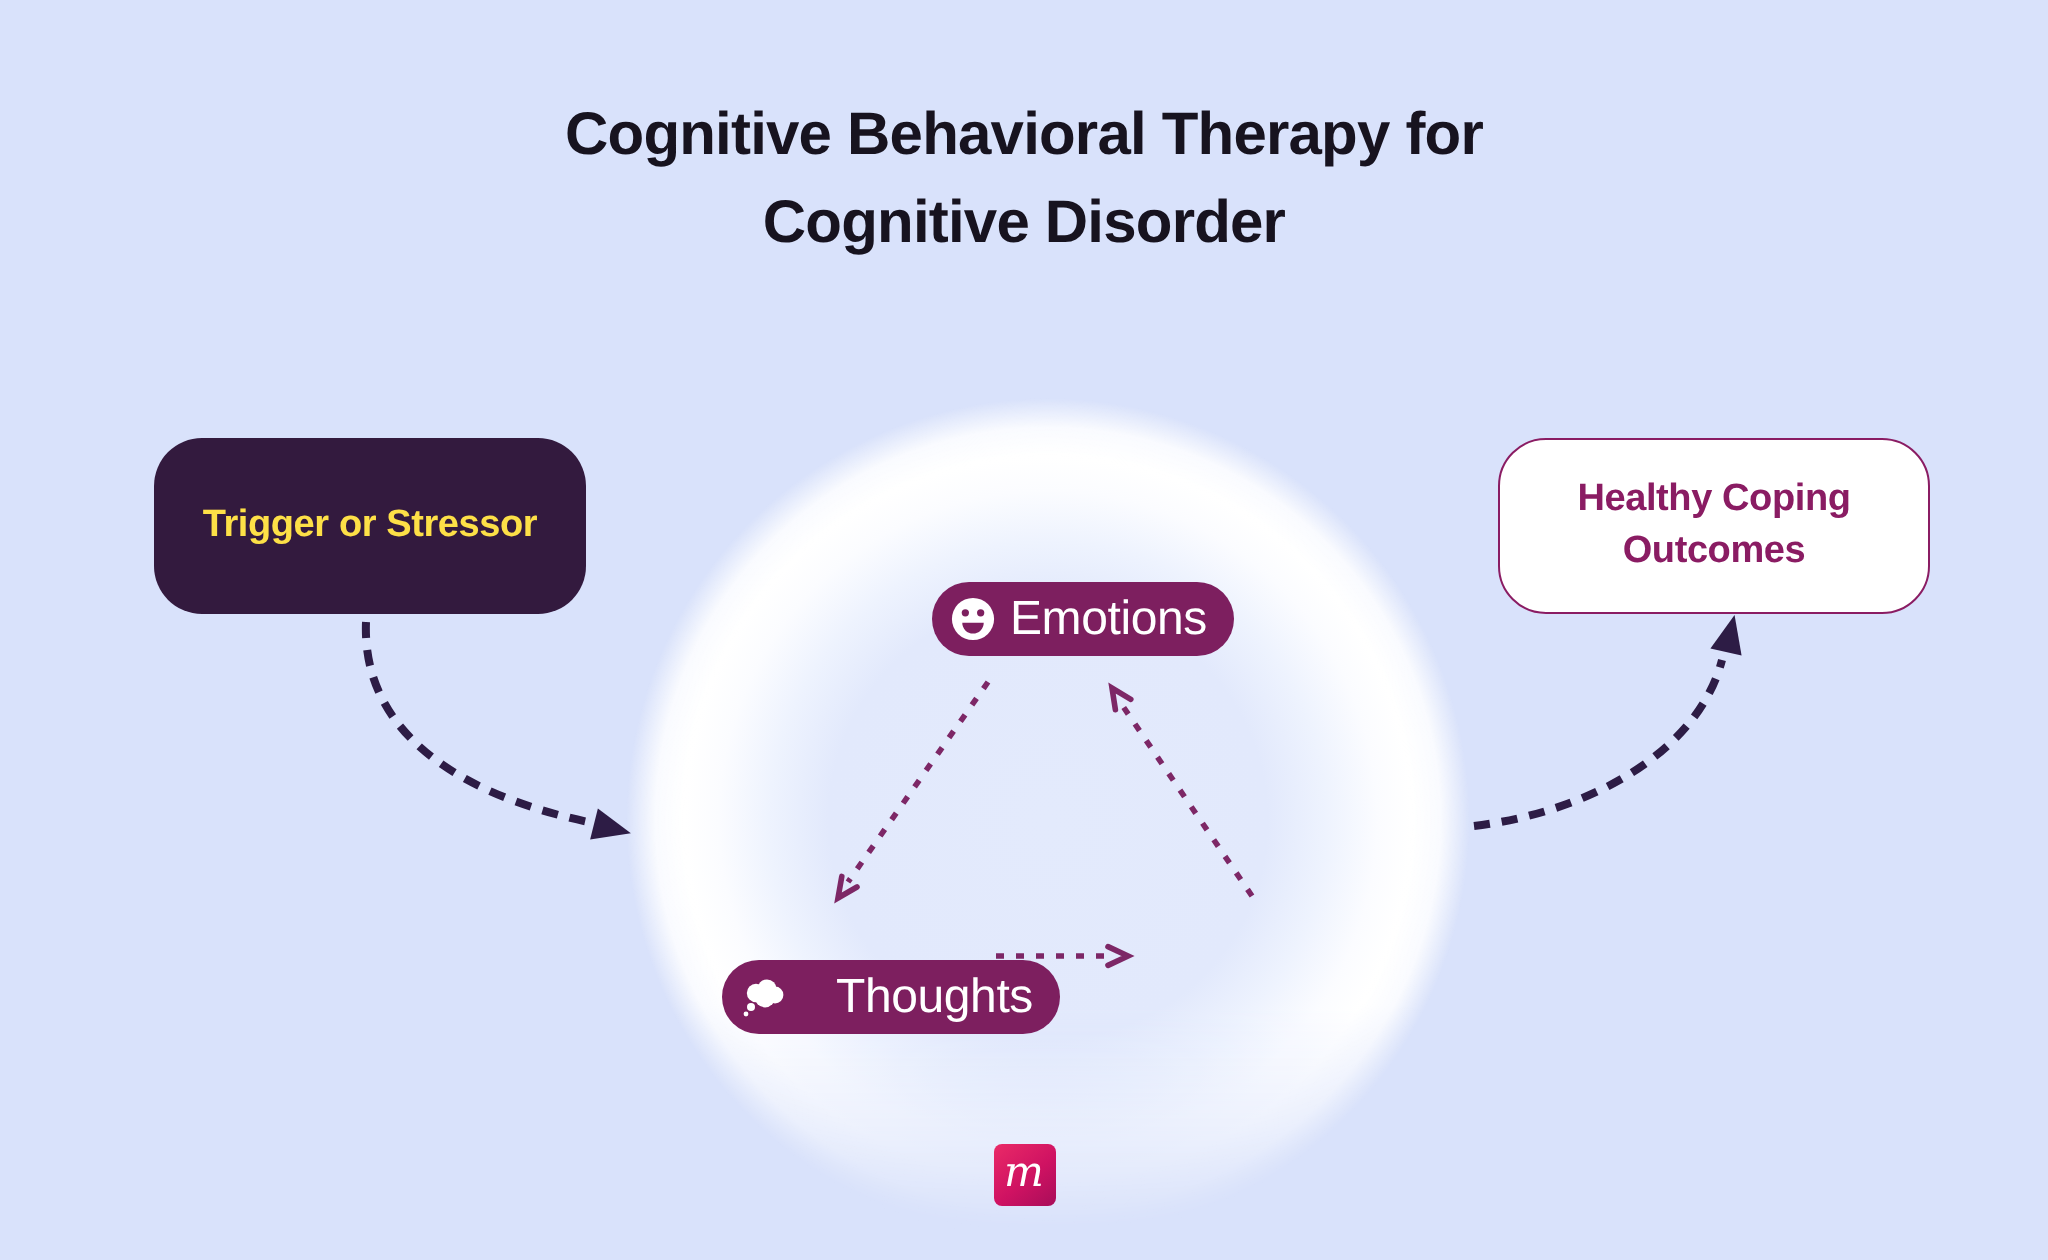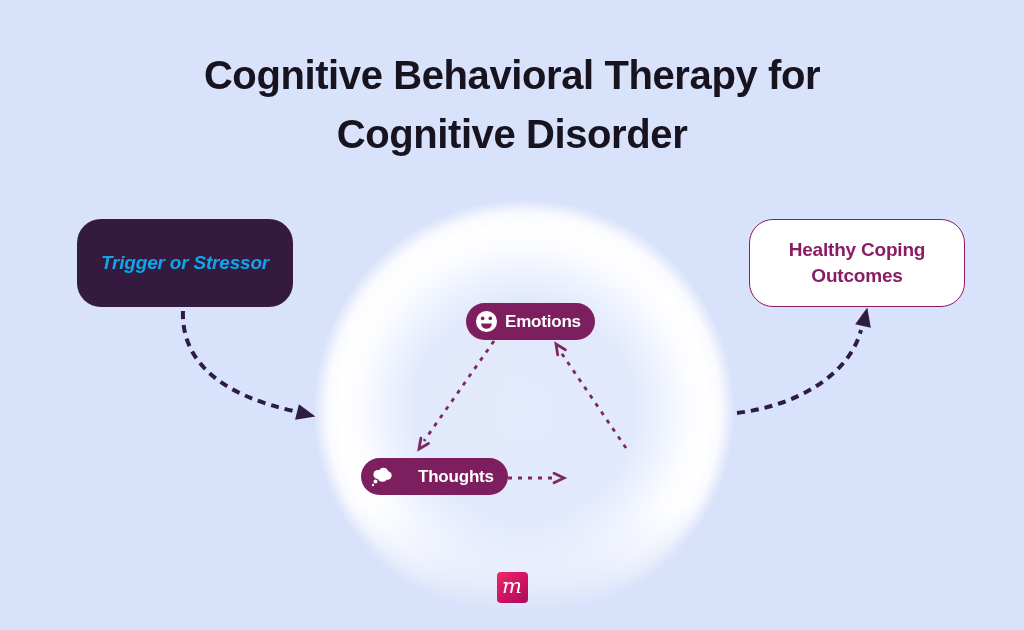--- a/index.html
+++ b/index.html
@@ -8,21 +8,21 @@
     width:1024px;height:630px;
     background:var(--bg,#d9e2fb);
     overflow:hidden;
     font-family:"Liberation Sans","DejaVu Sans",sans-serif;
   }
   
   .title{
     position:absolute;top:46px;left:0;right:0;
     text-align:center;
     color:var(--ink,#17131f);
-    font-size:40px;font-weight:800;line-height:1.47;
+    font-size:30px;font-weight:800;line-height:1.47;
     letter-spacing:-0.4px;
   }
   .title span{display:block;}
   
   .glow-circle{
     position:absolute;left:313px;top:199px;width:422px;height:422px;
     border-radius:50%;
     background:radial-gradient(closest-side,
       #e3eafc 0%, #e2e9fc 52%, #eef3fe 66%,
       #fbfcff 78%, #ffffff 86%, rgba(255,255,255,0.85) 93%,
@@ -37,38 +37,37 @@
   .dash-magenta{stroke:var(--arrow-magenta,#7d2766);stroke-width:2.8;fill:none;stroke-dasharray:4 6;}
   .chev-magenta{stroke:var(--arrow-magenta,#7d2766);stroke-width:2.8;fill:none;stroke-linecap:round;stroke-linejoin:miter;}
   
   .side-box{
     position:absolute;top:219px;width:216px;height:88px;
     box-sizing:border-box;border-radius:24px;
     display:flex;align-items:center;justify-content:center;
     text-align:center;font-weight:800;font-size:19px;line-height:1.35;
     letter-spacing:-0.2px;
   }
-  .trigger-box{left:77px;background:var(--plum,#331a3e);color:#0ea5e9;font-style:italic;}
+  .trigger-box{left:77px;background:var(--plum,#331a3e);color:#fde047;}
   .outcome-box{
     left:749px;background:#ffffff;color:var(--magenta,#8a1c63);
     border:1.6px solid var(--magenta,#8a1c63);
   }
   .side-box .lbl{display:block;width:170px;}
   
   .pill{
     position:absolute;height:37px;box-sizing:border-box;
     background:var(--pill,#7d1f5f);border-radius:19px;
     display:flex;align-items:center;gap:7px;
     padding:0 14px 0 9px;color:#ffffff;
-    font-size:17px;font-weight:700;letter-spacing:-0.2px;
+    font-size:24px;font-weight:400;letter-spacing:-0.2px;
     white-space:nowrap;
-    margin-top:12px;
   }
   .pill-emotions{left:466px;top:291px;}
-  .pill-thoughts{left:361px;top:446px;gap:24px;}
+  .pill-thoughts{left:361px;top:480px;gap:24px;}
   .pill-behavior{left:573px;top:460px;}
   .pill .icn{display:block;flex:0 0 auto;}
   
   .footer{
     position:absolute;left:0;right:0;top:572px;
     display:flex;align-items:center;justify-content:center;gap:12px;
   }
   .logo-mark{
     width:31px;height:31px;border-radius:4px;
     background:linear-gradient(140deg,var(--logo-a,#ea2a67) 0%,#cf1262 55%,var(--logo-b,#a80d59) 100%);

